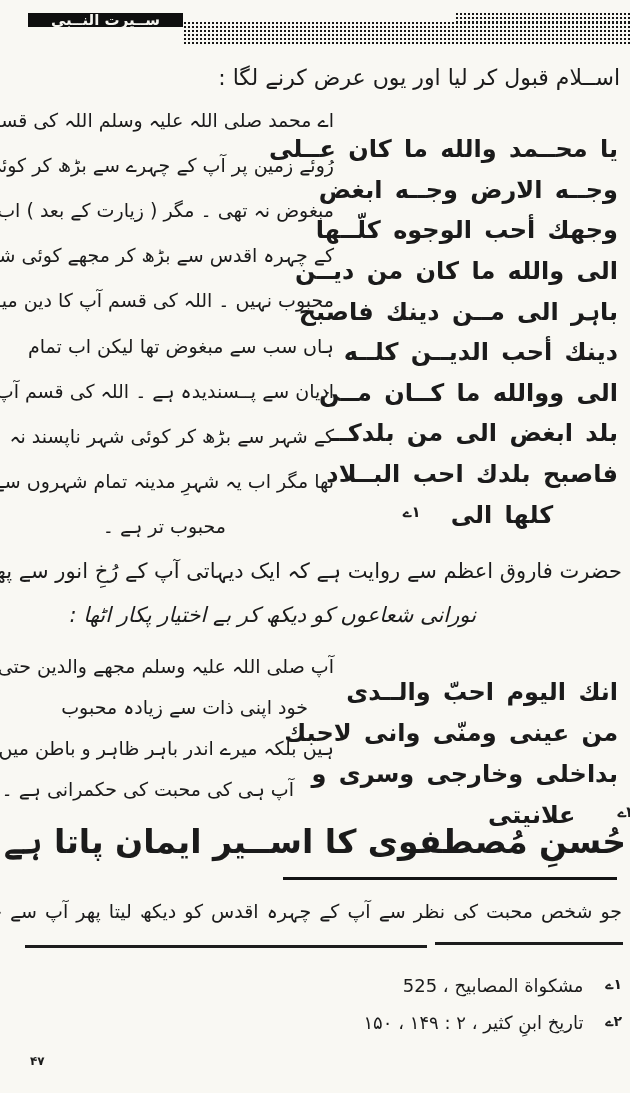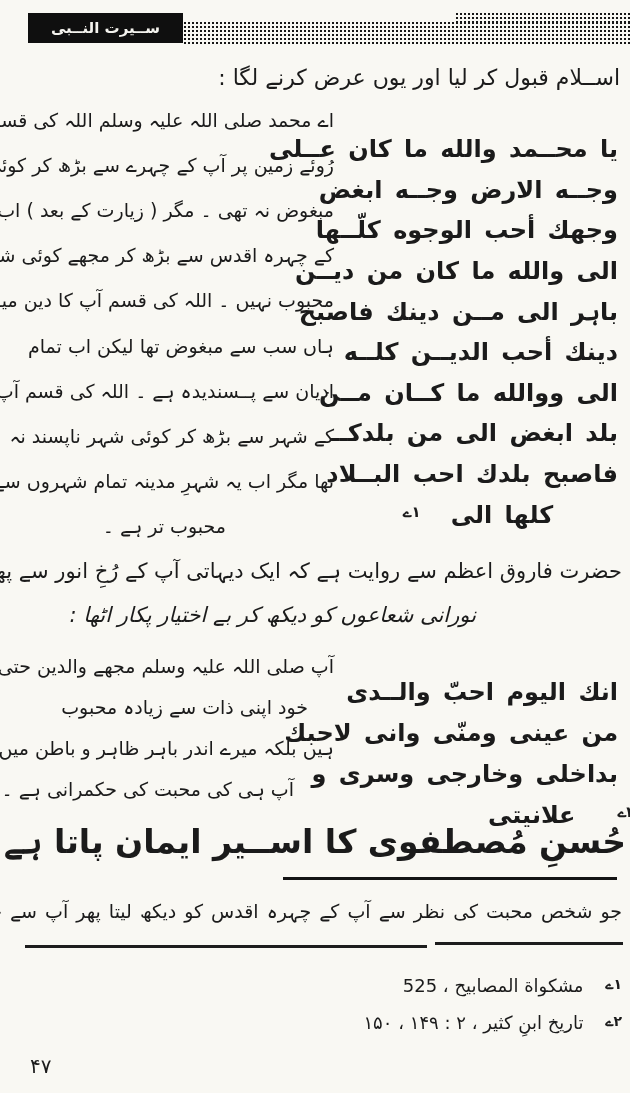--- a/index.html
+++ b/index.html
@@ -5,21 +5,21 @@
   html,body{margin:0;padding:0;background:#e9e7e1;}
   .page{
     position:relative;width:630px;height:1093px;overflow:hidden;
     background:#f9f8f3;
     color:#1b1b1b;
     direction:rtl;
     font-family:"DejaVu Sans",sans-serif;
   }
   
   .title-box{
-    position:absolute;top:13px;left:28px;width:155px;height:30px;
+    position:absolute;top:13px;left:28px;width:155px;height:14px;
     background:#0f0f0f;color:#f4f3ee;
     display:flex;align-items:center;justify-content:center;
     font-size:15px;font-weight:bold;letter-spacing:0;
   }
   .halftone{
     background-image:radial-gradient(circle,#161616 34%,rgba(0,0,0,0) 40%);
     background-size:4px 4px;
   }
   .band-main{position:absolute;top:21px;left:183px;width:447px;height:23px;}
   .band-upper{position:absolute;top:12px;left:455px;width:175px;height:11px;}
@@ -68,21 +68,21 @@
   }
   
   .fn-rule{position:absolute;background:#1d1d1d;}
   .fn-rule.seg-long{top:945px;left:25px;width:402px;height:3px;}
   .fn-rule.seg-short{top:942px;left:435px;width:188px;height:3px;}
   .footnotes{position:absolute;top:968px;right:8px;left:8px;}
   .fn{font-size:18px;line-height:36px;text-align:right;white-space:nowrap;}
   .fn-marker{font-size:14px;font-weight:bold;margin-left:16px;position:relative;top:-3px;}
   
   .footer-date{position:absolute;top:1052px;right:5px;font-size:17px;font-weight:bold;margin-top:44px;}
-  .footer-page{position:absolute;top:1054px;left:30px;font-size:20px;font-weight:normal;}
+  .footer-page{position:absolute;top:1054px;left:30px;font-size:12px;font-weight:bold;}
 </style>
 </head>
 <body>
 
 <div class="page">
 
   <div class="title-box">
     <span>ســیرت النــبی</span>
   </div>
   <div class="halftone band-main"></div>

